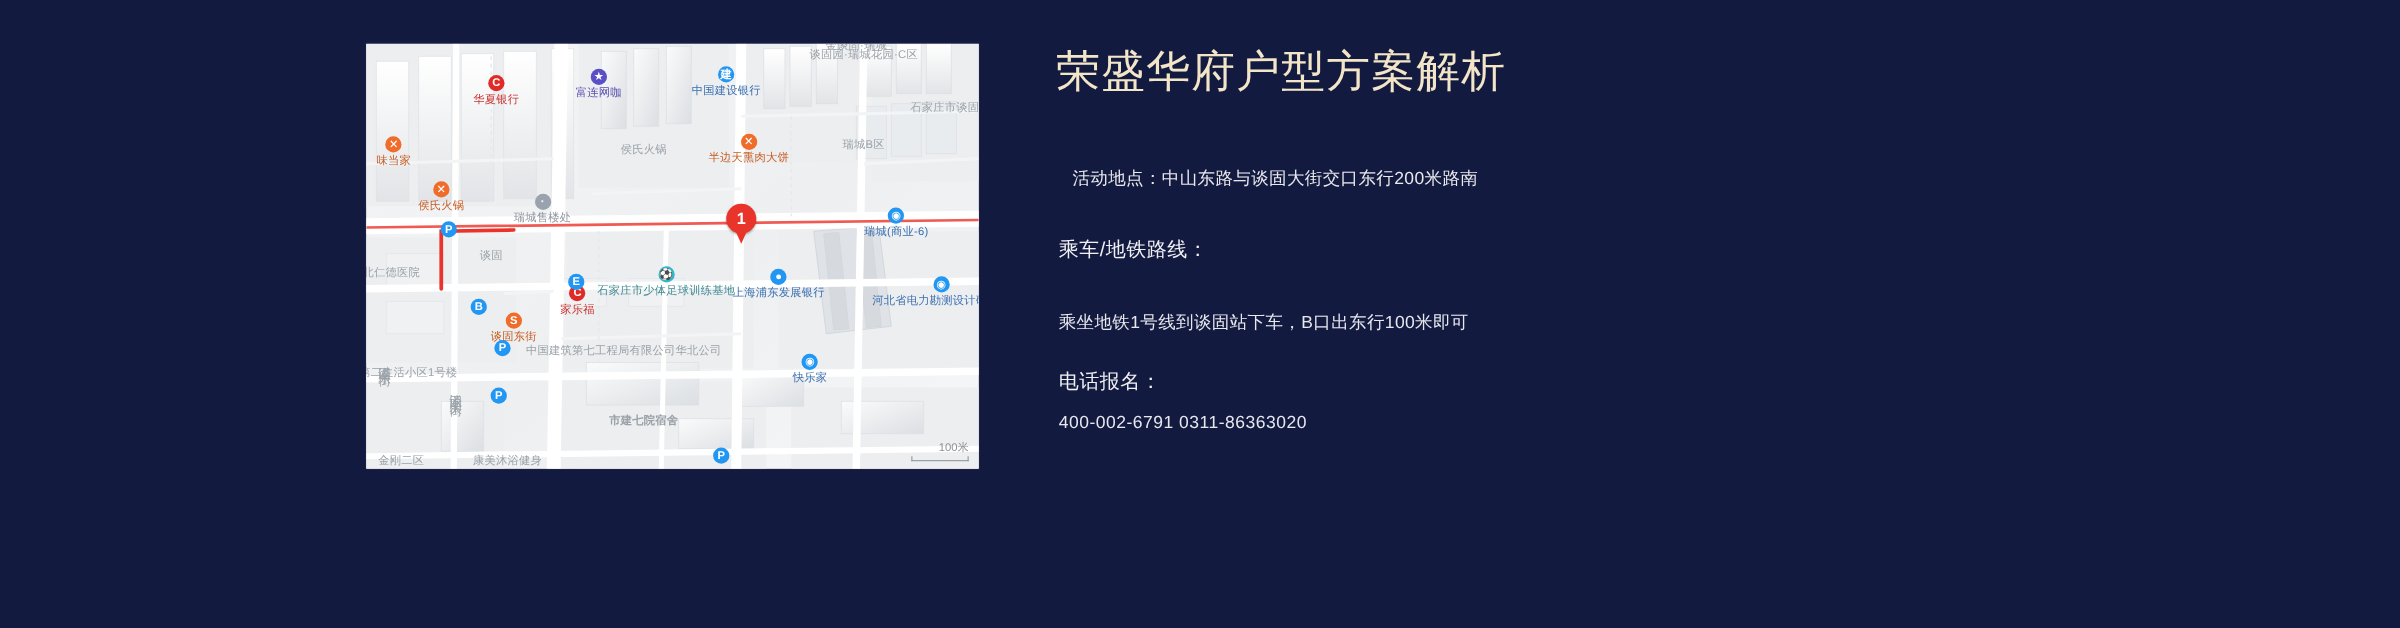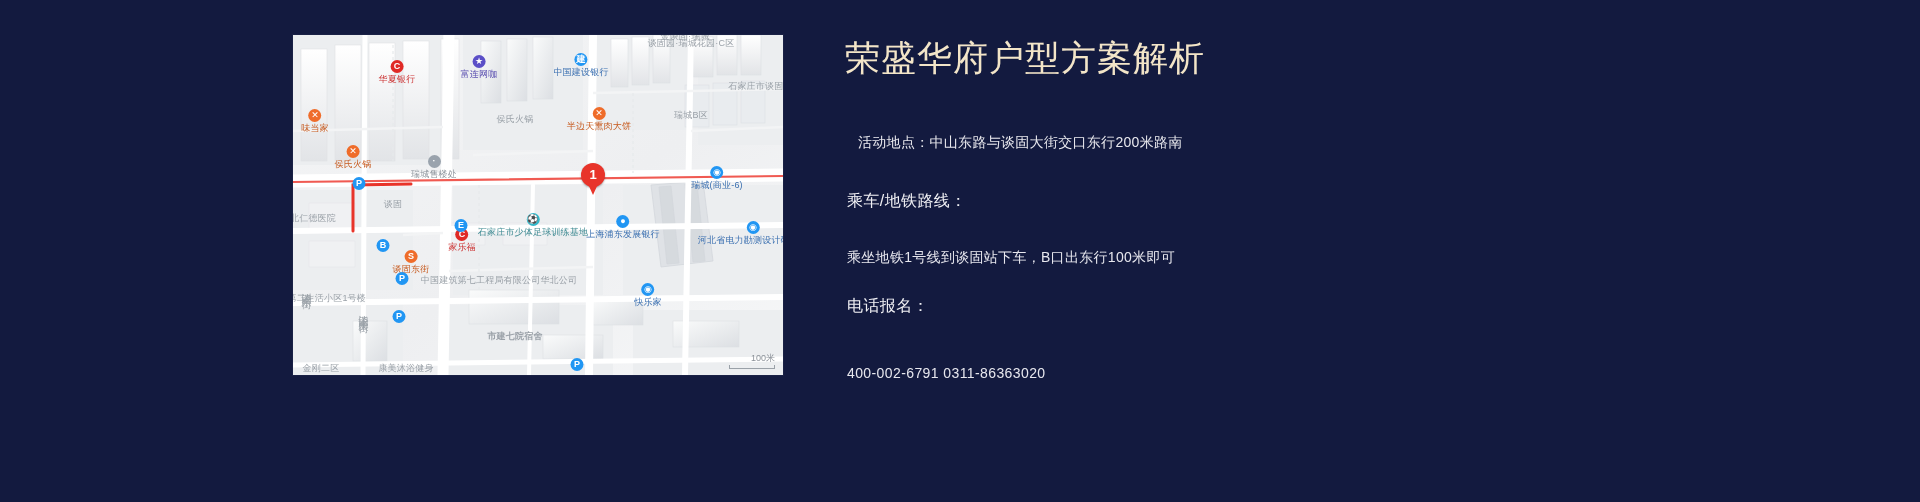--- a/index.html
+++ b/index.html
@@ -182,21 +182,20 @@
     font-family: Liberation Serif, serif;
   }
   .tel-nums {
     position: absolute;
     left: 2px;
     top: 326px;
     font-size: 14px;
     line-height: 22px;
     color: #e7e7ee;
     letter-spacing: 0.4px;
-    margin-top: 36px;
   }
 </style>
 </head>
 <body>
 
 <div class="page">
 
   <div class="map-wrap">
     <div class="map-canvas">
       <svg class="map-svg" width="490" height="340" viewBox="0 0 490 340">

